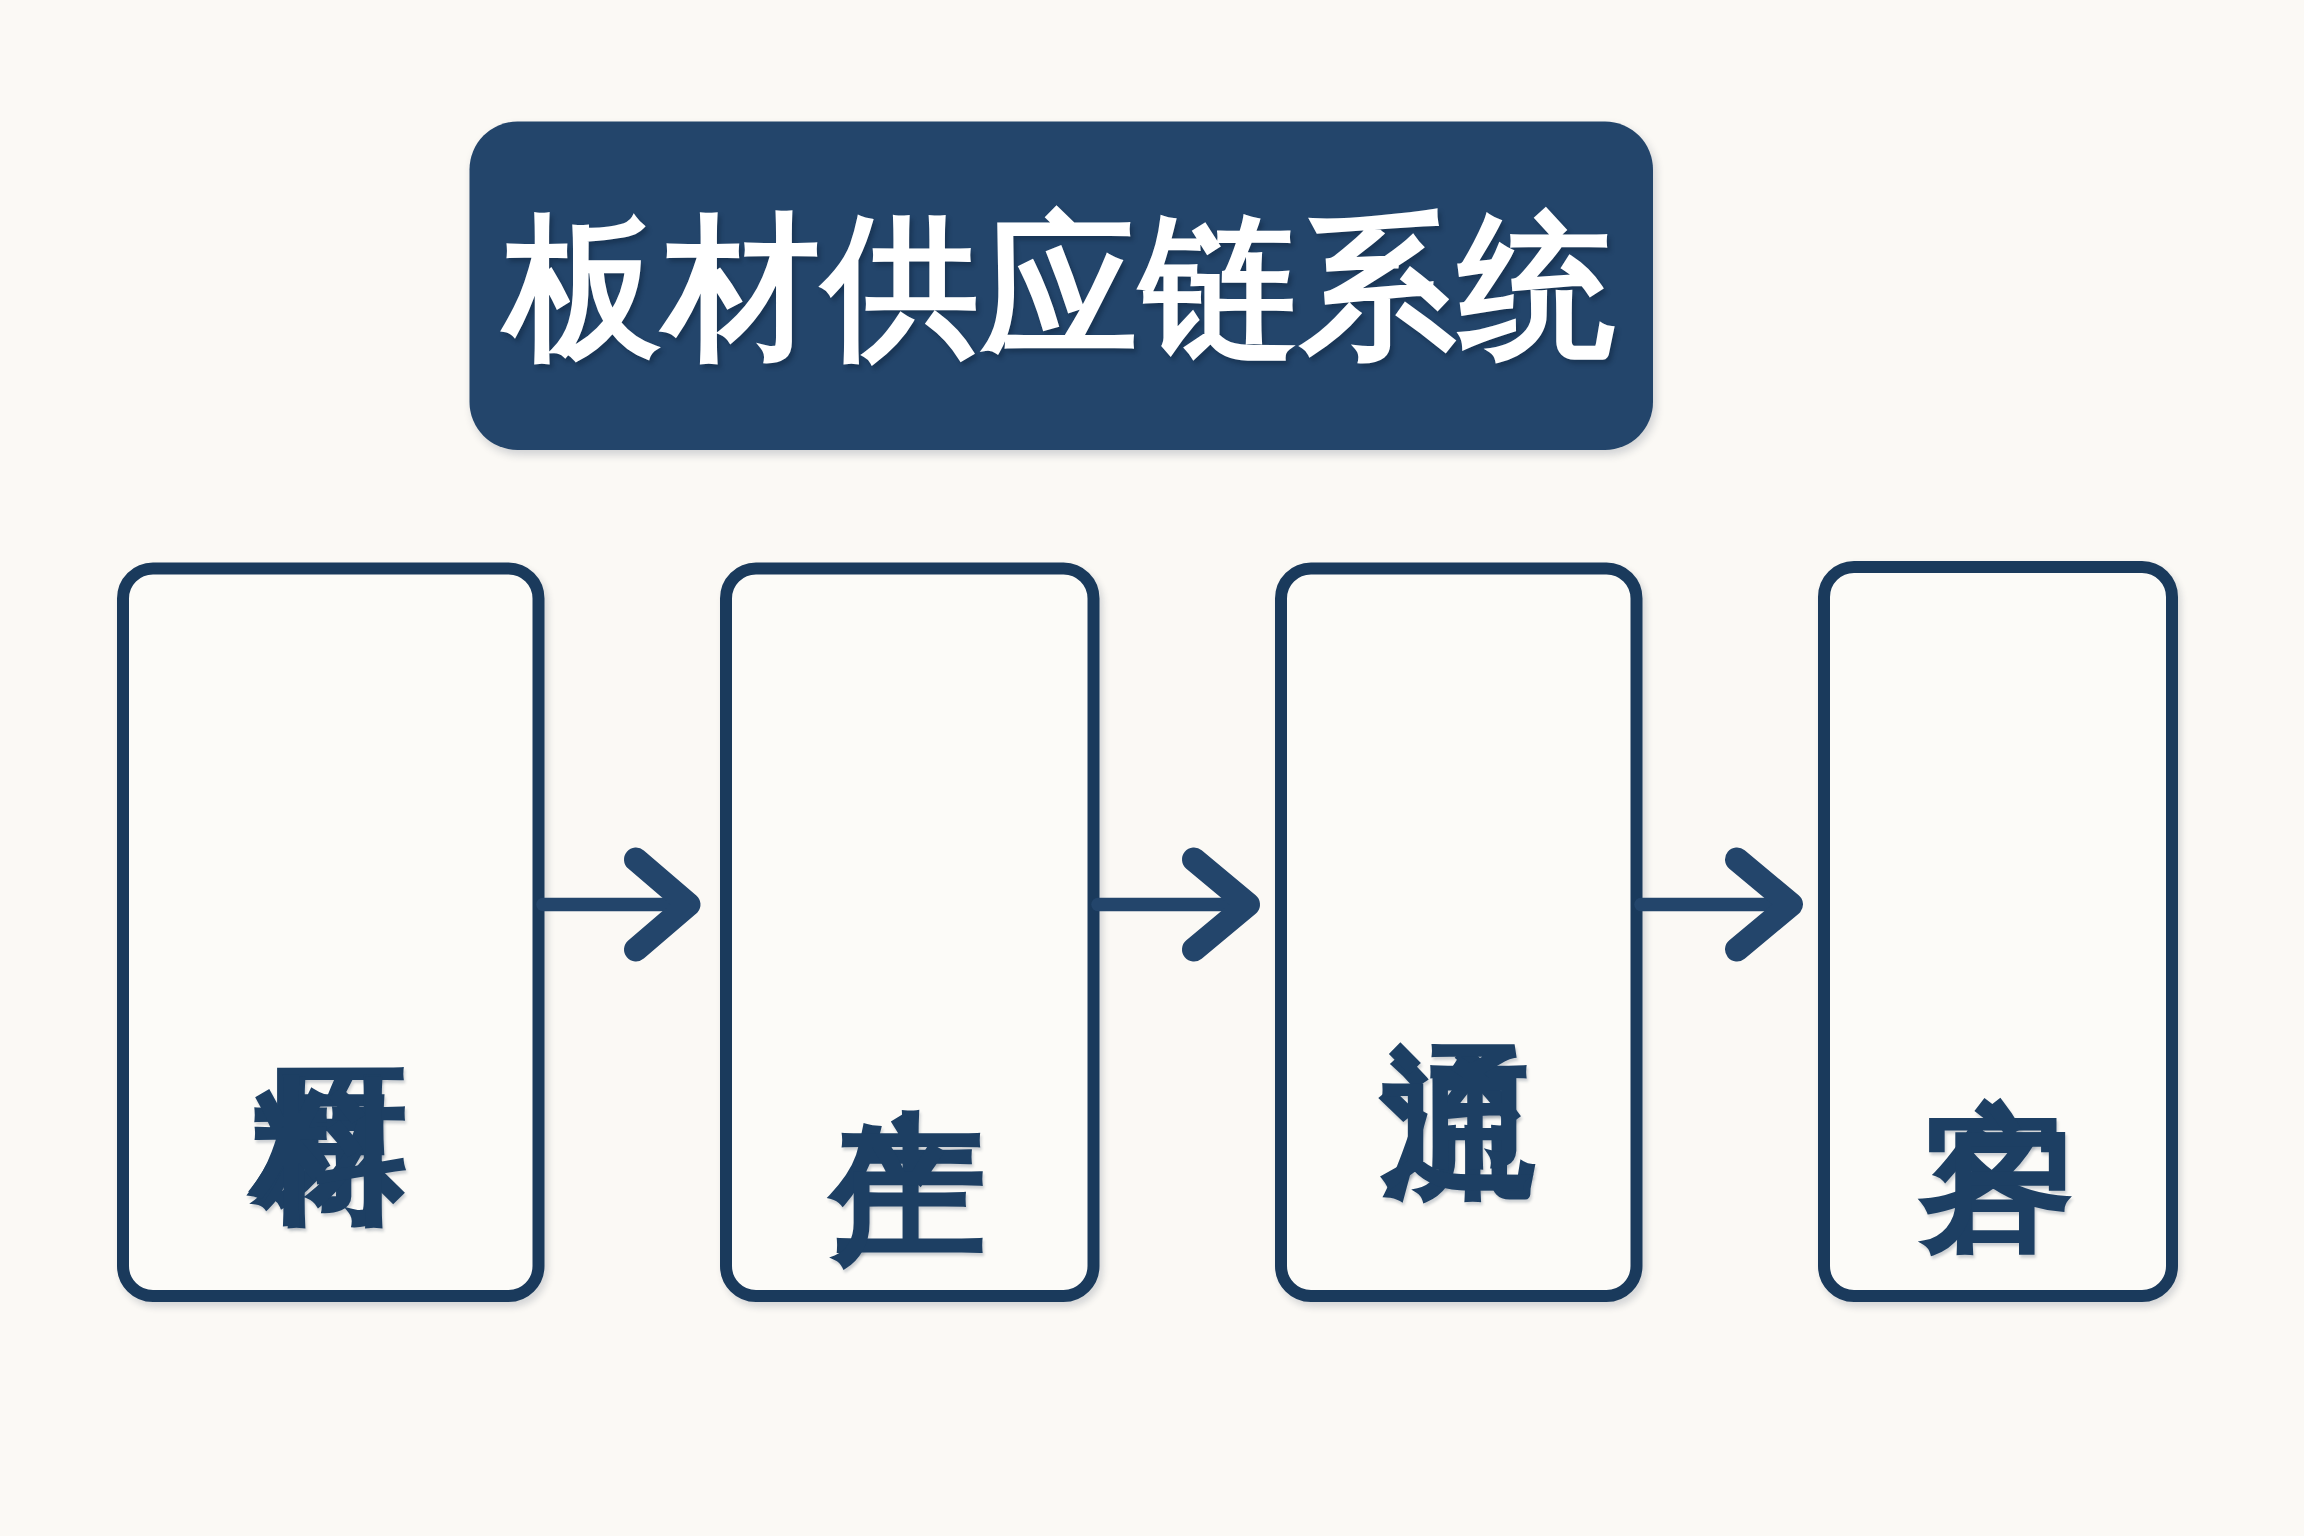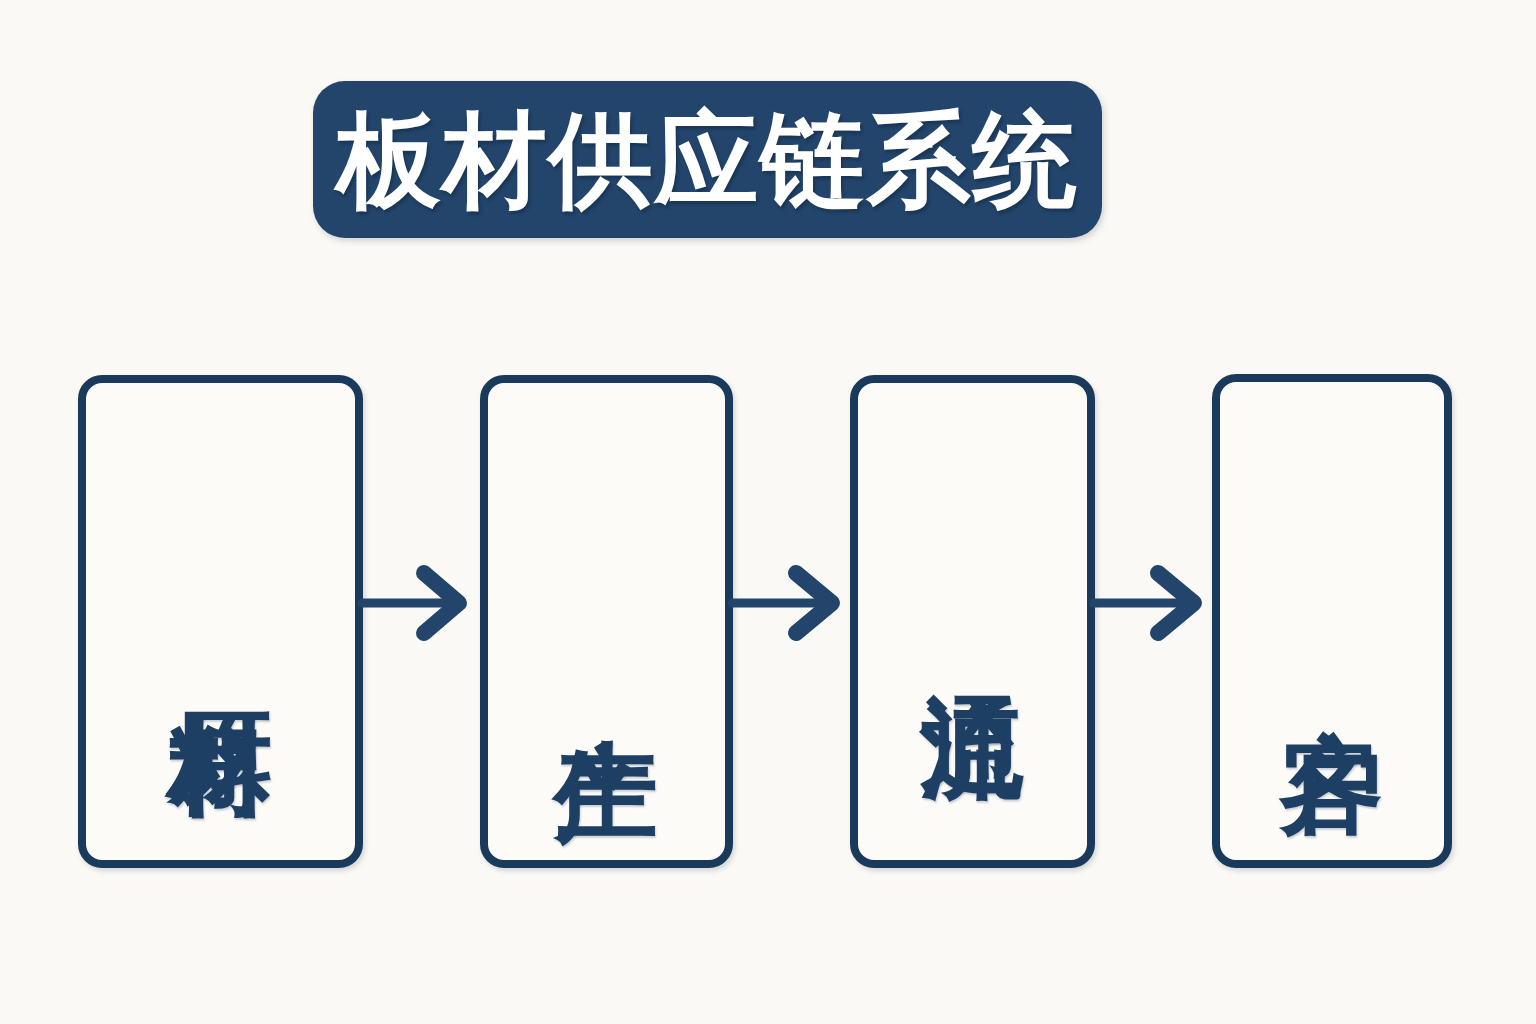--- a/index.html
+++ b/index.html
@@ -21,21 +21,21 @@
     height: 1024px;
     background: #fbf9f5;
   }
 
   
   .title-banner {
     position: absolute;
     left: 313px;
     top: 81px;
     width: 789px;
-    height: 157px;
+    height: 219px;
     background: #23456b;
     border-radius: 32px;
     display: flex;
     align-items: center;
     justify-content: center;
     box-shadow: 2px 3px 6px rgba(20, 40, 65, 0.18);
   }
   .title-text {
     color: #ffffff;
     font-size: 104px;

